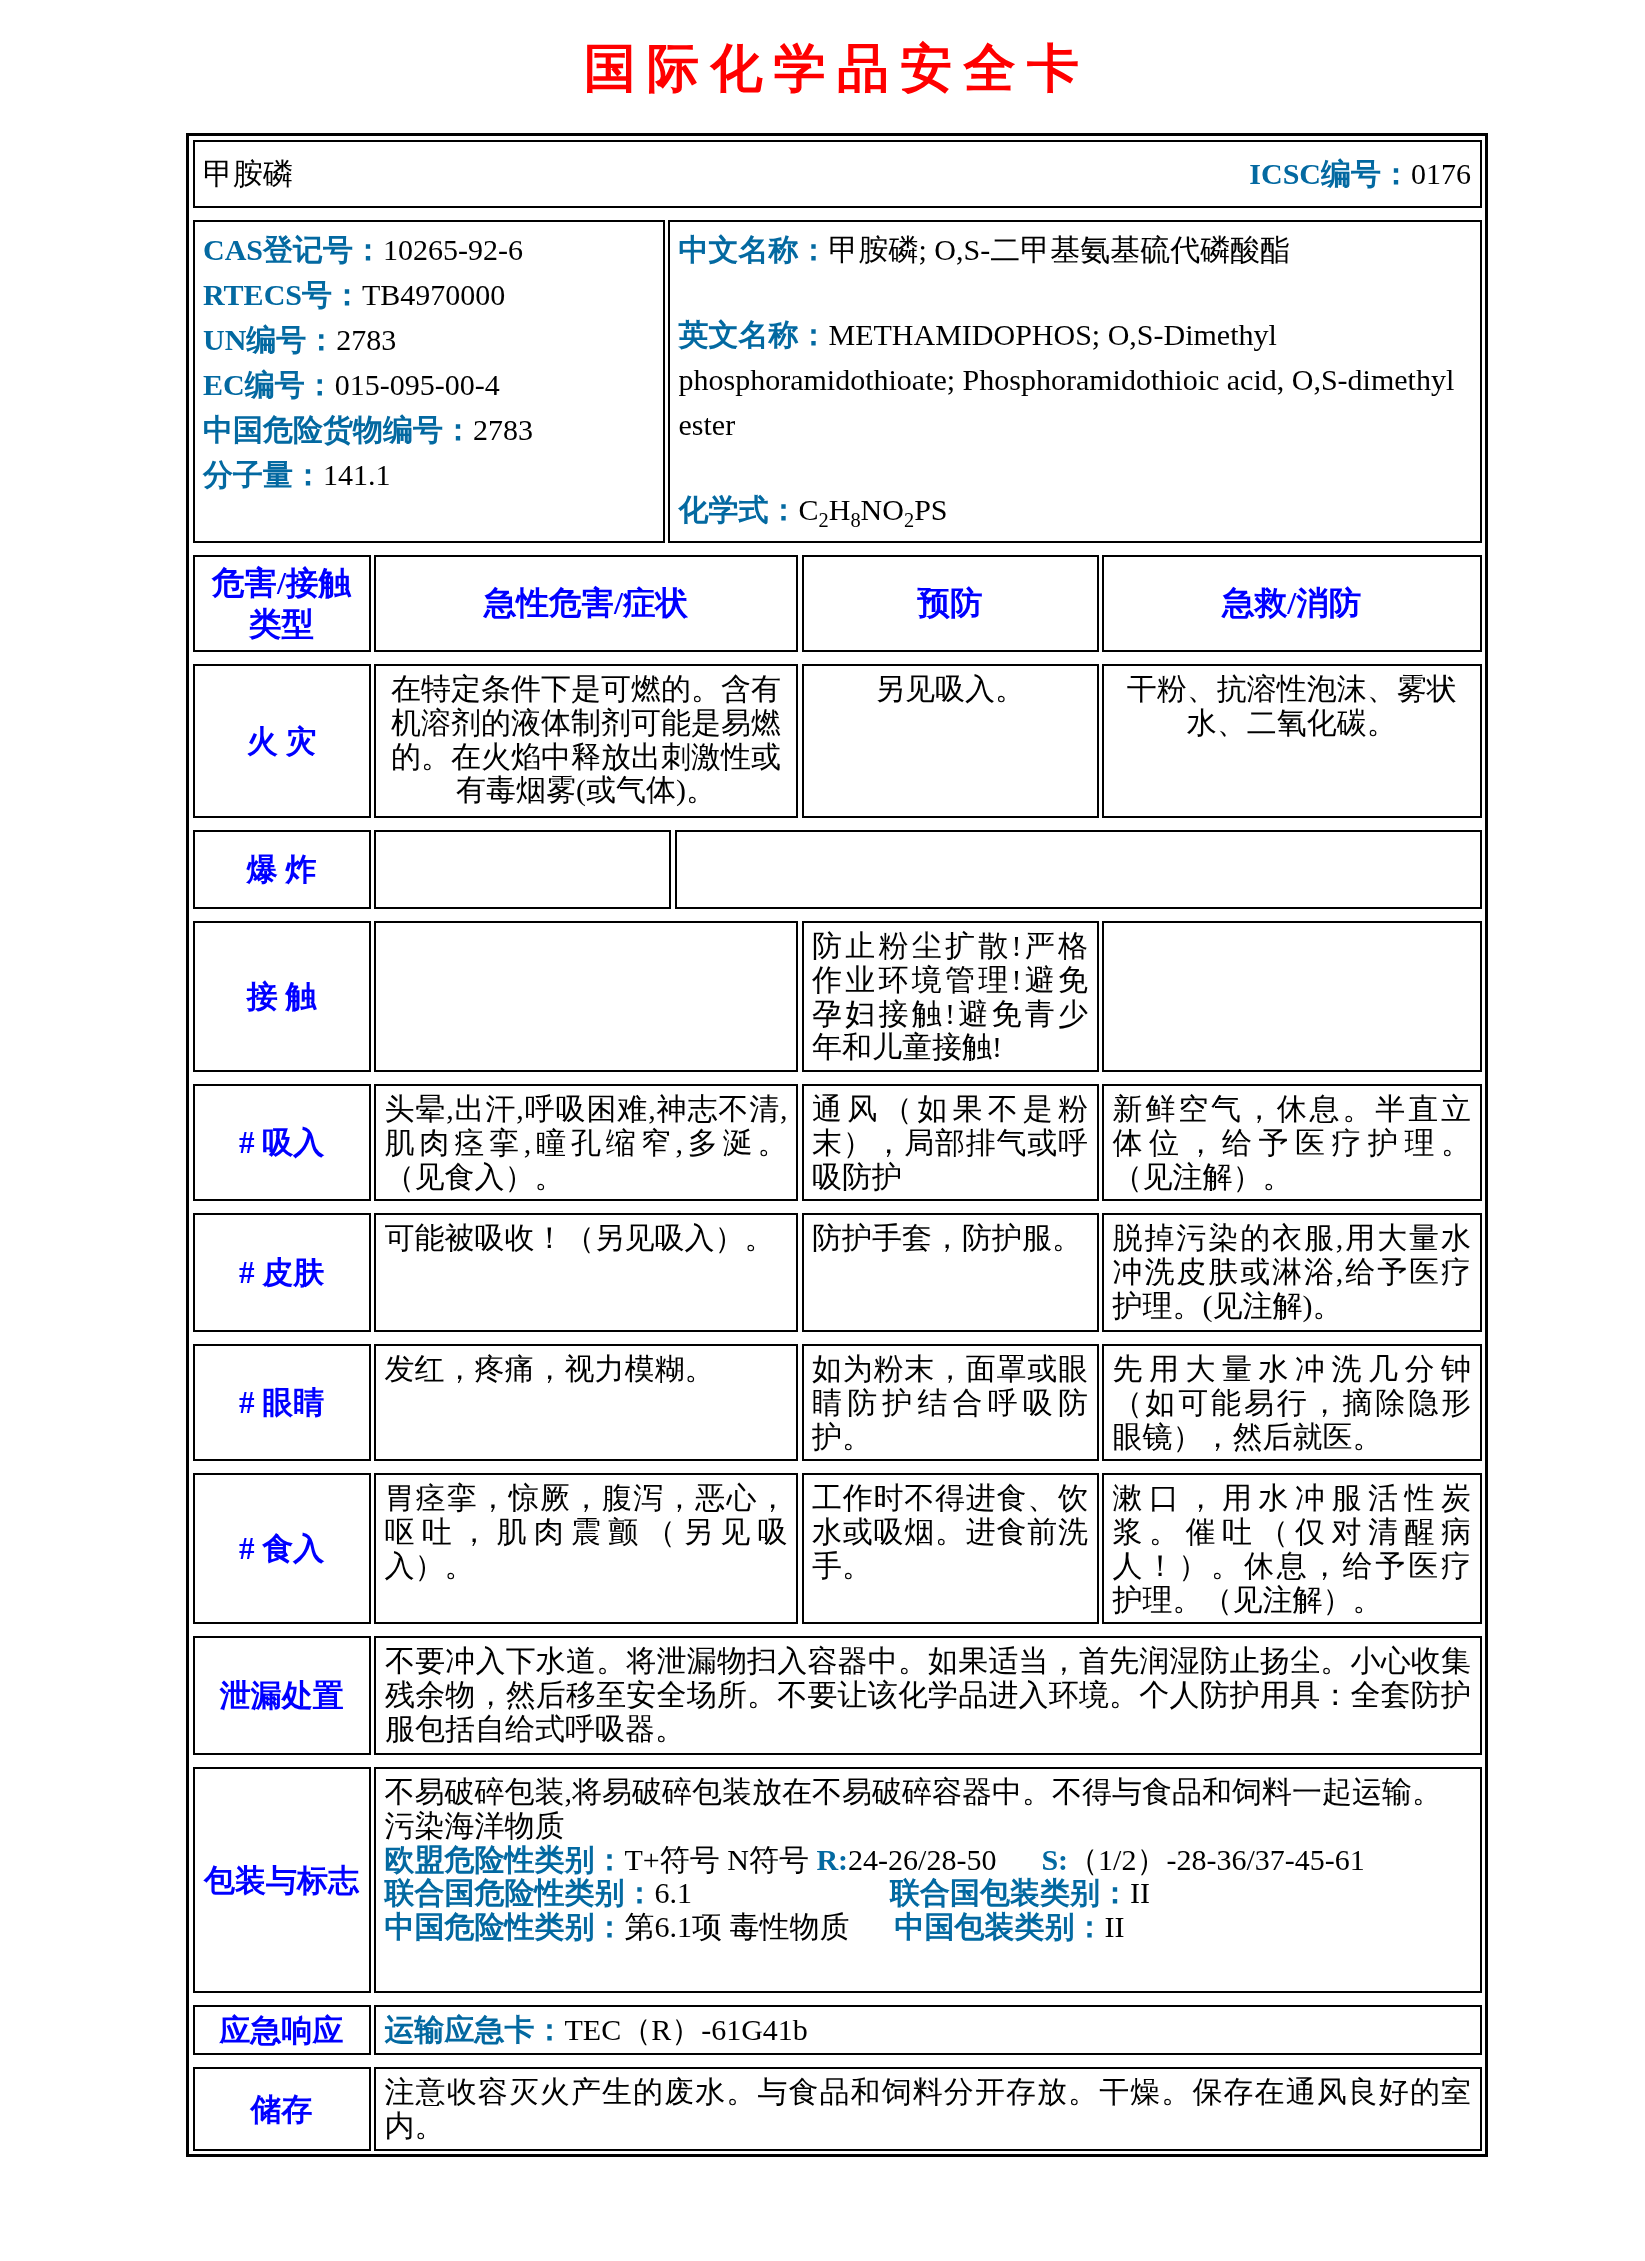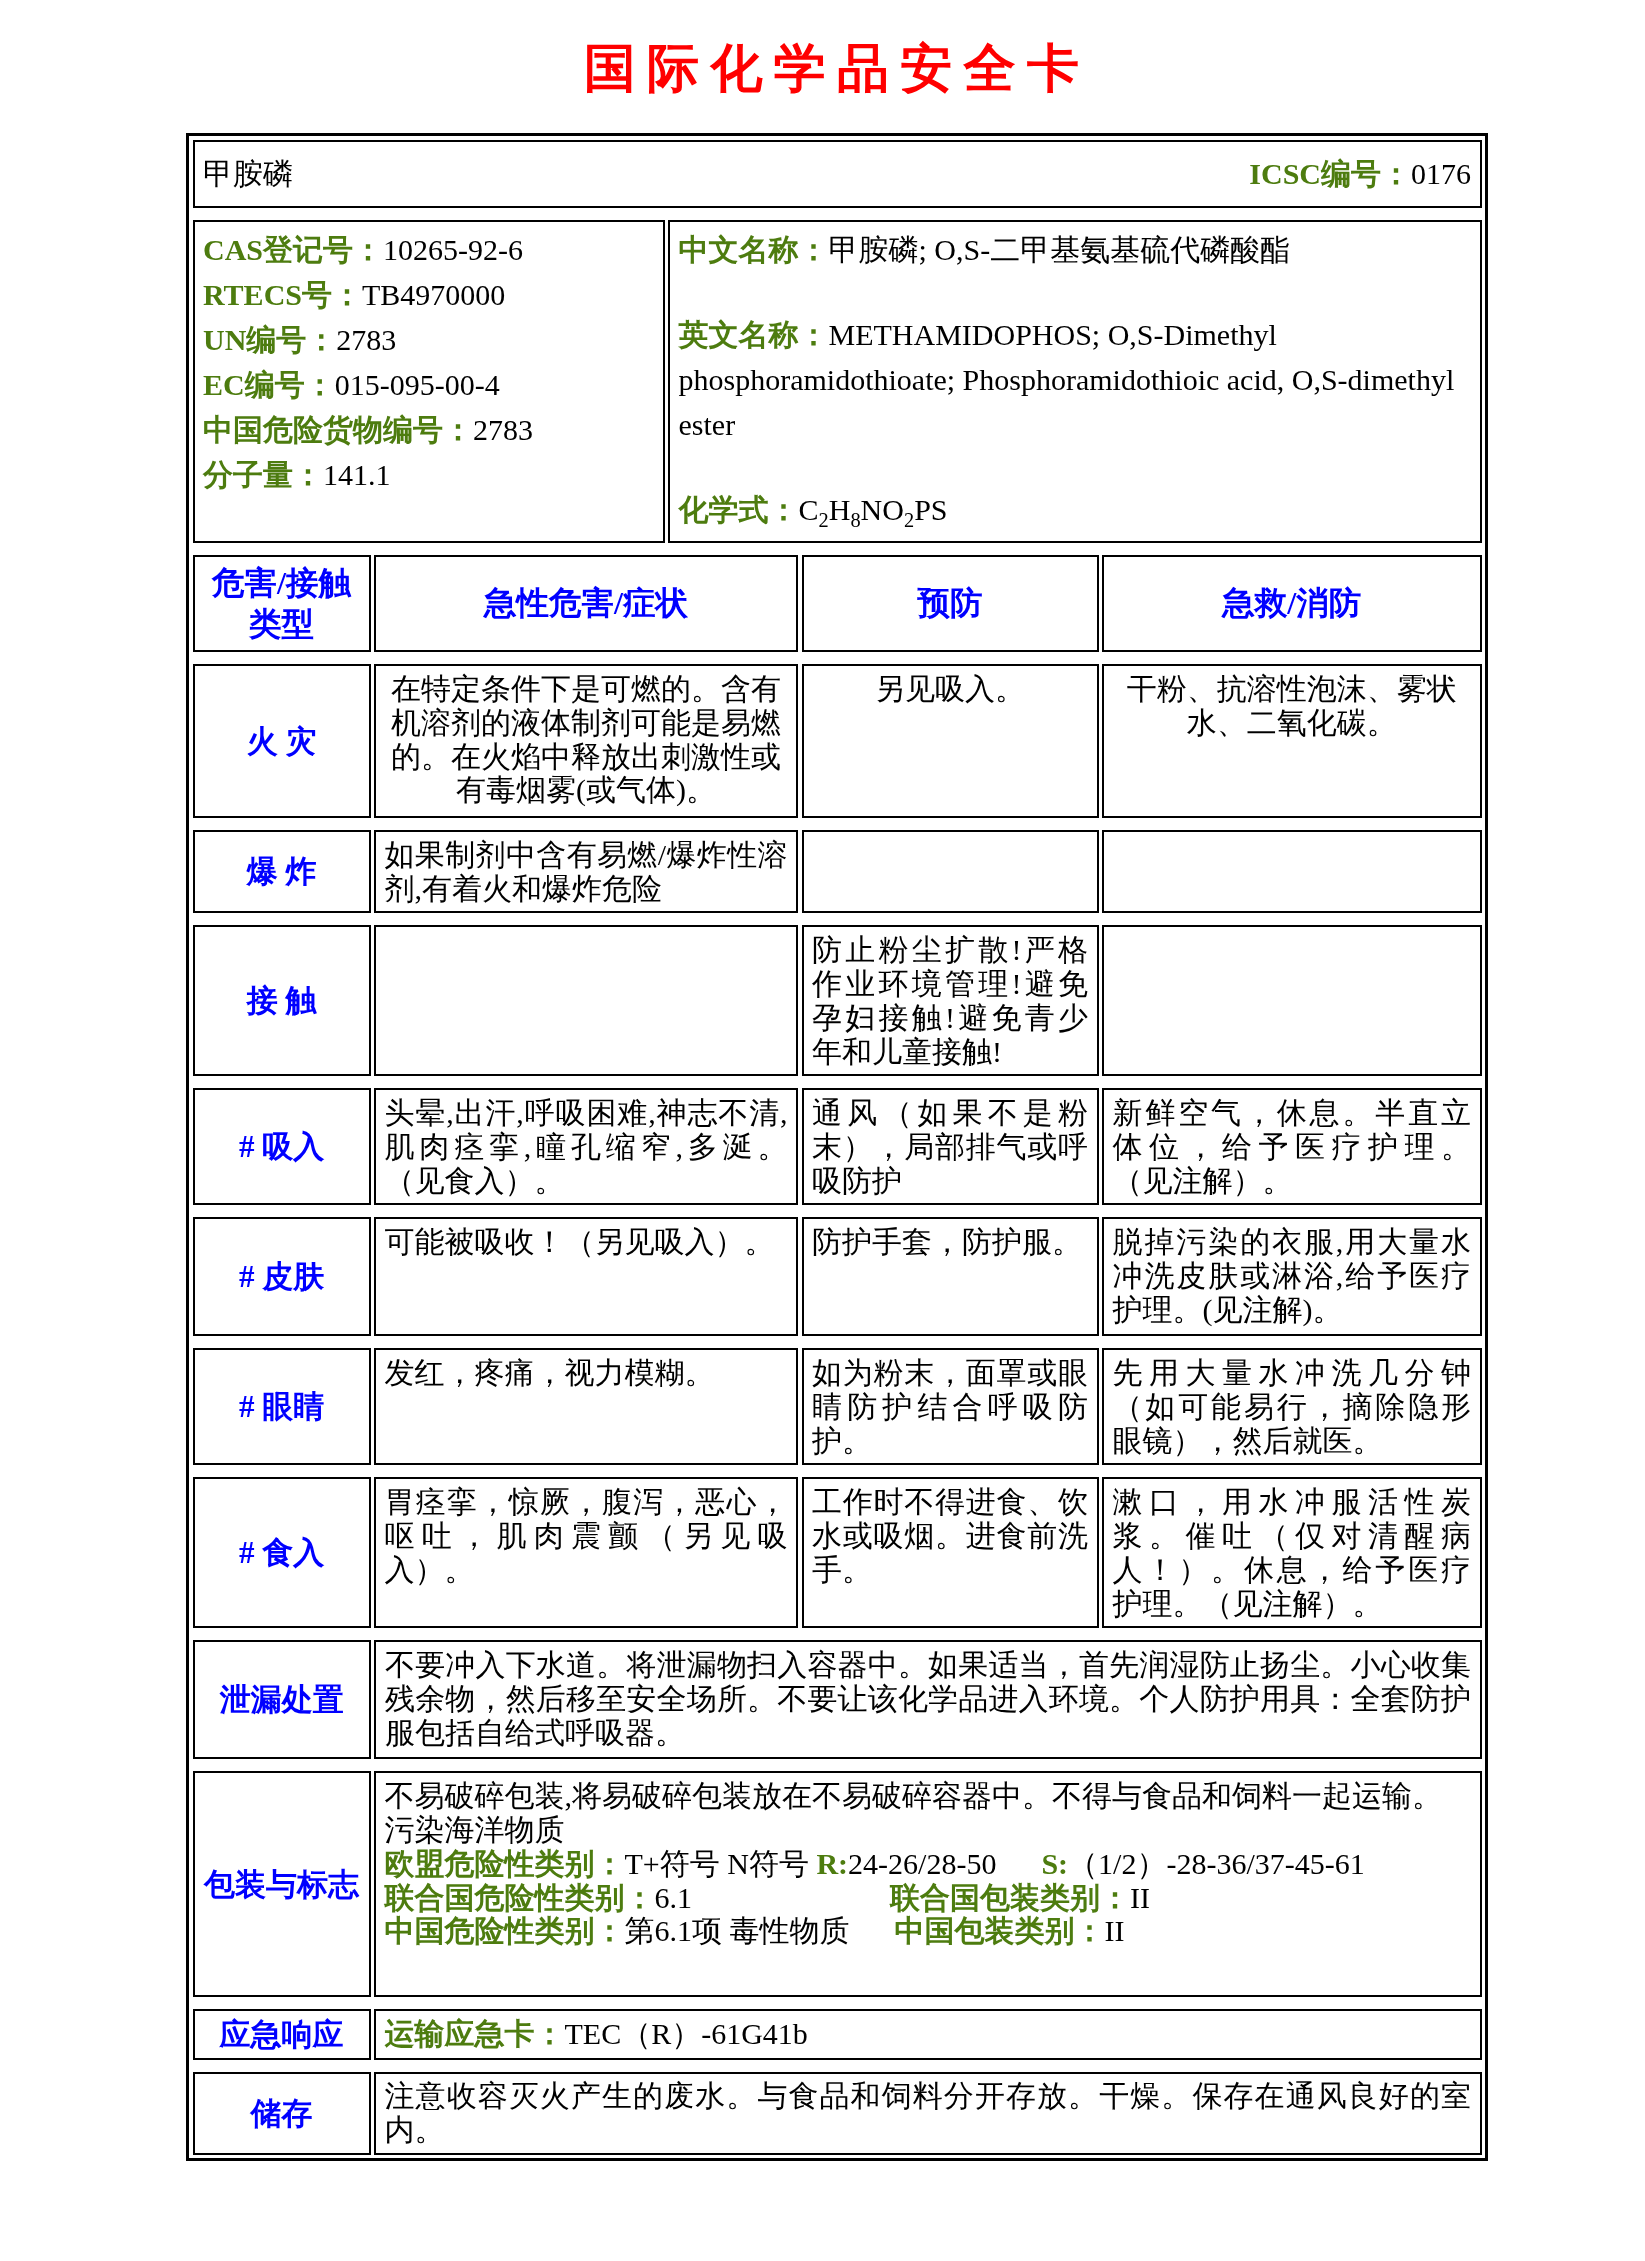--- a/index.html
+++ b/index.html
@@ -39,21 +39,21 @@
   }
   
   .c1 { flex: 0 0 178px; }
   .c2 { flex: 0 0 424px; }
   .c3 { flex: 0 0 297px; }
   .c4 { flex: 1 1 auto; }
   .half-l { flex: 0 0 472px; }
   .half-r { flex: 1 1 auto; }
   .full { flex: 1 1 auto; }
 
-  .blue { color: #4d7c0f; font-weight: bold; }
+  .blue { color: #0369a1; font-weight: bold; }
   .label-cell {
     display: flex; align-items: center; justify-content: center;
     text-align: center;
     color: #0000ff; font-weight: bold;
     font-size: 31px;
   }
   .header-cell {
     display: flex; align-items: center; justify-content: center;
     text-align: center;
     color: #0000ff; font-weight: bold;
@@ -125,21 +125,20 @@
 
   <div class="row r-fire">
     <div class="cell c1 label-cell">火 灾</div>
     <div class="cell c2">在特定条件下是可燃的。含有机溶剂的液体制剂可能是易燃的。在火焰中释放出刺激性或有毒烟雾(或气体)。</div>
     <div class="cell c3">另见吸入。</div>
     <div class="cell c4">干粉、抗溶性泡沫、雾状水、二氧化碳。</div>
   </div>
 
   <div class="row r-expl">
     <div class="cell c1 label-cell">爆 炸</div>
-    <div class="cell c2">如果制剂中含有易燃/爆炸性溶剂,有着火和爆炸危险</div>
     <div class="cell c3"></div>
     <div class="cell c4"></div>
   </div>
 
   <div class="row r-expo">
     <div class="cell c1 label-cell">接 触</div>
     <div class="cell c2"></div>
     <div class="cell c3">防止粉尘扩散!严格作业环境管理!避免孕妇接触!避免青少年和儿童接触!</div>
     <div class="cell c4"></div>
   </div>

